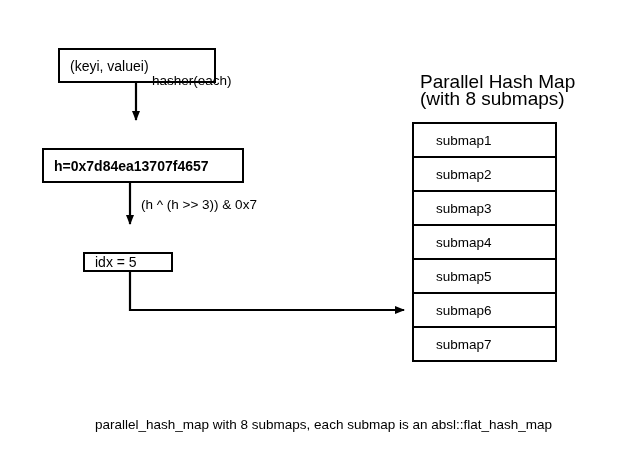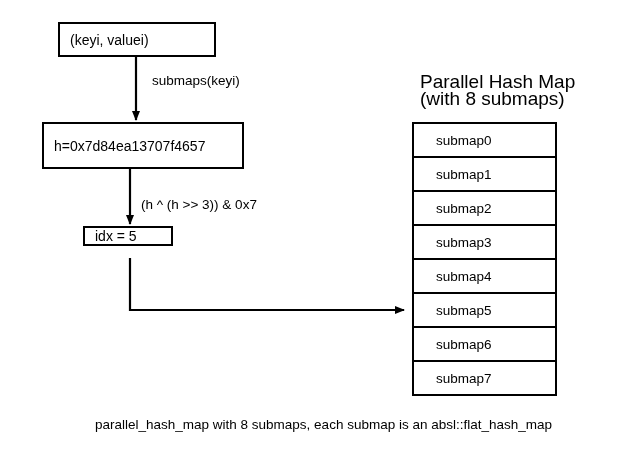--- a/index.html
+++ b/index.html
@@ -21,28 +21,29 @@
   .node-box {
     position: absolute;
     box-sizing: border-box;
     border: 2px solid #000000;
     background: #ffffff;
     display: flex;
     align-items: center;
     font-size: 14px;
     line-height: 1;
     white-space: nowrap;
+    margin-top: 26px;
   }
   .node-box > .node-label {
     padding-left: 10px;
   }
 
   
   #box-kv      { left: 58px;  top: 22px;  width: 158px; height: 35px; }
-  #box-hash    { left: 42px;  top: 122px; width: 202px; height: 47px; }
+  #box-hash    { left: 42px;  top: 122px; width: 202px; height: 35px; font-weight: bold; }
   #box-idx     { left: 83px;  top: 226px; width: 90px;  height: 20px; }
 
   
   .edge-label {
     position: absolute;
     font-size: 13.5px;
     line-height: 1;
     white-space: nowrap;
   }
   #label-hasher { left: 152px; top: 74px; }
@@ -118,41 +119,38 @@
 
     <line x1="130" y1="157" x2="130" y2="224" stroke="#000000" stroke-width="2.2" marker-end="url(#arrowhead)"></line>
 
     <path d="M130,258 L130,310 L404,310" fill="none" stroke="#000000" stroke-width="2.2" marker-end="url(#arrowhead)"></path>
   </svg>
 
   <div class="node-box" id="box-kv">
     <span class="node-label">(keyi, valuei)</span>
   </div>
 
-  <div class="edge-label" id="label-hasher">submaps(keyi)</div>
+  <div class="edge-label" id="label-hasher">hasher(each)</div>
 
   <div class="node-box" id="box-hash">
     <span class="node-label">h=0x7d84ea13707f4657</span>
   </div>
 
   <div class="edge-label" id="label-mix">(h ^ (h &gt;&gt; 3)) &amp; 0x7</div>
 
   <div class="node-box" id="box-idx">
     <span class="node-label">idx = 5</span>
   </div>
 
   <div id="pmap-heading">
     <div>Parallel Hash Map</div>
     <div>(with 8 submaps)</div>
   </div>
 
   <div id="submap-table">
-    <div class="submap-row">
-      <span class="submap-label">submap0</span>
-    </div>
     <div class="submap-row">
       <span class="submap-label">submap1</span>
     </div>
     <div class="submap-row">
       <span class="submap-label">submap2</span>
     </div>
     <div class="submap-row">
       <span class="submap-label">submap3</span>
     </div>
     <div class="submap-row">

